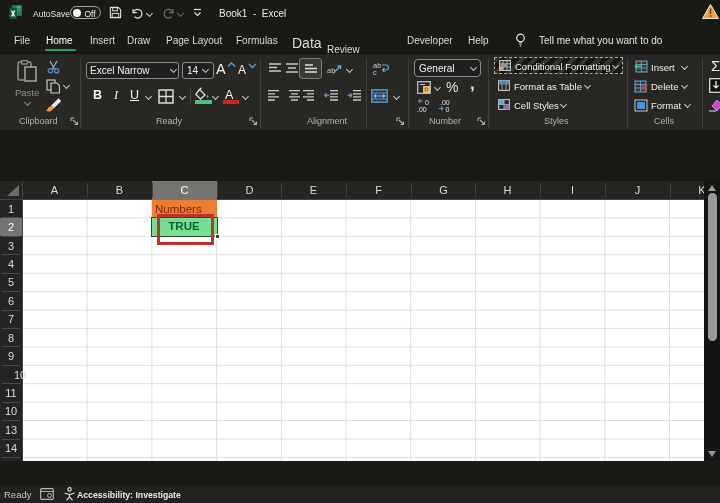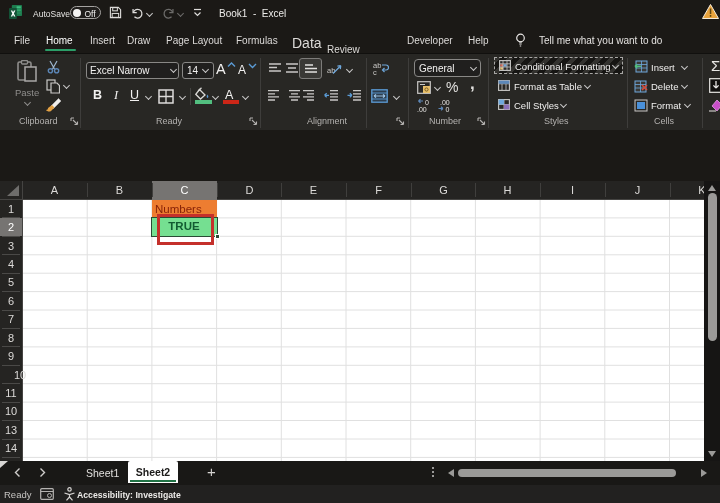--- a/index.html
+++ b/index.html
@@ -415,46 +415,20 @@
   <div class="ab" style="left:704px;top:0;width:16px;height:280px;background:#161514;"></div>
   <svg class="ab" style="left:708px;top:4px;" width="8" height="6">
         <path d="M4 0 L8 6 L0 6 Z" fill="#9b9a98"></path>
       </svg>
   <div class="ab" style="left:707.5px;top:12px;width:9px;height:148px;background:#9b9a98;border-radius:4.5px;"></div>
   <svg class="ab" style="left:708px;top:270px;" width="8" height="6">
         <path d="M0 0 L8 0 L4 6 Z" fill="#9b9a98"></path>
       </svg>
 </div>
 
-<div class="ab" id="sheetbar" style="left:0;top:461px;width:720px;height:24px;background:#191816;">
-  <svg class="ab" style="left:0;top:0;" width="8" height="7">
-        <path d="M0 0 L8 0 L0 7 Z" fill="#d8d6d4"></path>
-      </svg>
-  <svg class="ab" style="left:14px;top:6px;" width="7" height="11" viewBox="0 0 7 11">
-        <path d="M5.5 1.5 L1.5 5.5 L5.5 9.5" fill="none" stroke="#cfcdcb" stroke-width="1.4"></path>
-      </svg>
-  <svg class="ab" style="left:39px;top:6px;" width="7" height="11" viewBox="0 0 7 11">
-        <path d="M1.5 1.5 L5.5 5.5 L1.5 9.5" fill="none" stroke="#cfcdcb" stroke-width="1.4"></path>
-      </svg>
-  <div class="ab" style="left:86px;top:6px;font-size:10.5px;color:#e2e0de;">Sheet1</div>
-
-  <div class="ab" style="left:128px;top:0;width:50px;height:22px;background:#ffffff;border-radius:2px 2px 0 0;"></div>
-  <div class="ab" style="left:128px;top:5px;width:50px;text-align:center;font-size:10.5px;font-weight:bold;color:#1c1b1a;">Sheet2</div>
-  <div class="ab" style="left:130px;top:19px;width:46px;height:2px;background:#217346;"></div>
-  <div class="ab" style="left:207px;top:2px;font-size:15px;color:#d5d3d1;">+</div>
-
-  <div class="ab" style="left:432px;top:6px;width:2px;height:2px;background:#9a9998;box-shadow:0 4px 0 #9a9998, 0 8px 0 #9a9998;"></div>
-  <svg class="ab" style="left:448px;top:8px;" width="6" height="8">
-        <path d="M6 0 L0 4 L6 8 Z" fill="#9b9a98"></path>
-      </svg>
-  <div class="ab" style="left:458px;top:8px;width:218px;height:8px;background:#9b9a98;border-radius:4px;"></div>
-  <svg class="ab" style="left:701px;top:8px;" width="6" height="8">
-        <path d="M0 0 L6 4 L0 8 Z" fill="#9b9a98"></path>
-      </svg>
-</div>
 
 <div class="ab" id="statusbar" style="left:0;top:485px;width:720px;height:18px;background:#222120;">
   <div class="ab" style="left:4px;top:4px;font-size:9.5px;color:#c6c4c2;">Ready</div>
   <svg class="ab" style="left:40px;top:3px;" width="14" height="12" viewBox="0 0 14 12">
     <rect x="0.7" y="0.7" width="12.6" height="10.6" rx="1" fill="none" stroke="#b5b3b1" stroke-width="1.2"></rect>
     <path d="M0.7 3.5 h12.6" stroke="#b5b3b1" stroke-width="1"></path>
     <circle cx="9.5" cy="7.5" r="2" fill="none" stroke="#b5b3b1" stroke-width="1"></circle>
   </svg>
   <svg class="ab" style="left:63px;top:2px;" width="13" height="14" viewBox="0 0 13 14">
     <circle cx="6.5" cy="2.4" r="1.7" fill="none" stroke="#d8d6d4" stroke-width="1.2"></circle>

